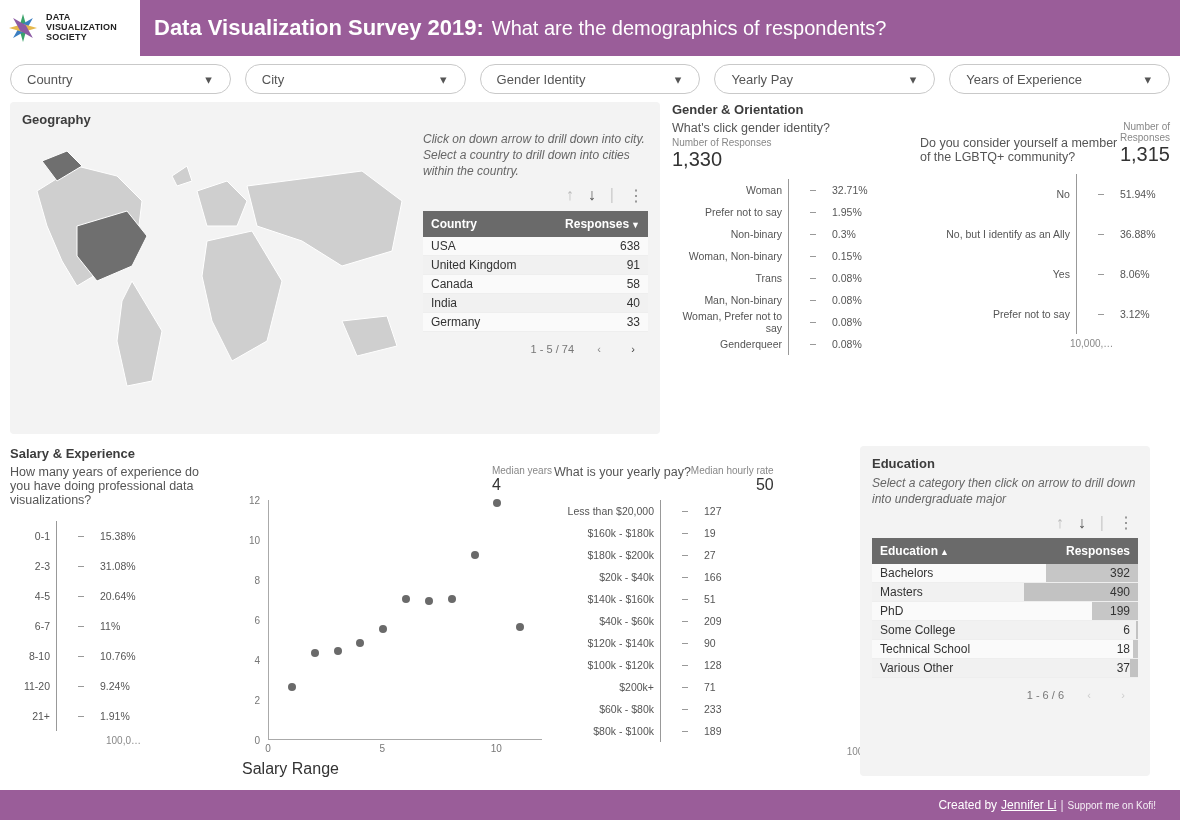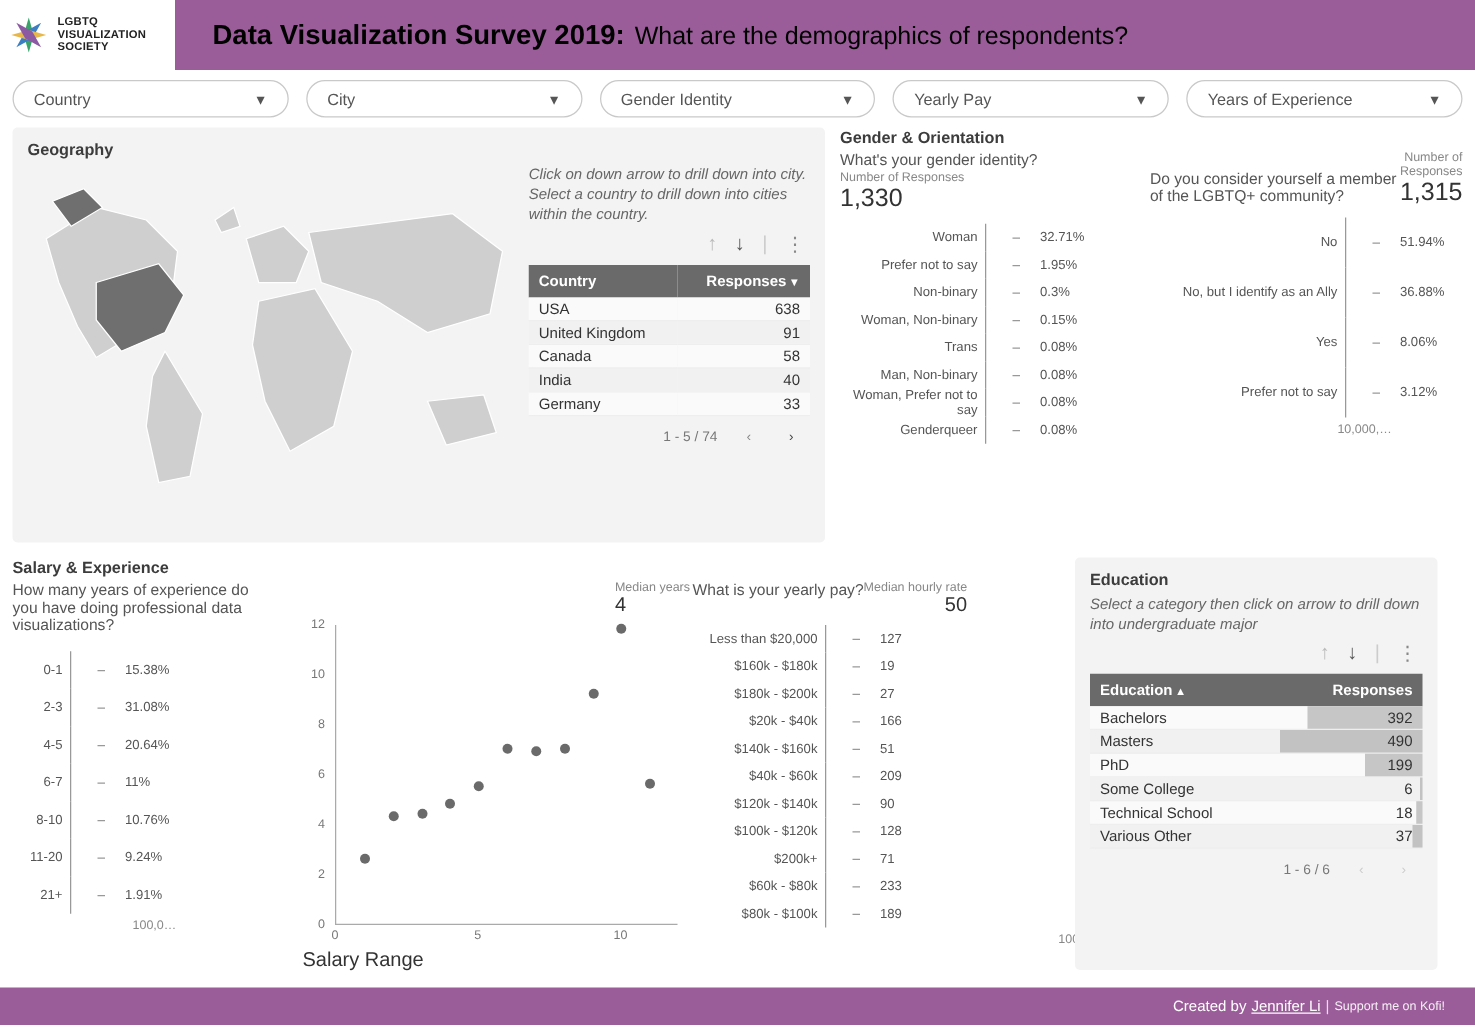--- a/index.html
+++ b/index.html
@@ -3,21 +3,21 @@
 <meta charset="utf-8">
 <style>
   * { box-sizing: border-box; margin: 0; padding: 0; }
   body { font-family: Arial, Helvetica, sans-serif; background: #fff; color: #333; width:1180px; }
   
   .topbar { display:flex; align-items:center; height:56px; background:#9a5d99;  }
   .logo-box { background:#fff; height:56px; width:140px; display:flex; align-items:center; padding:4px 6px; gap:6px;}
   .logo-star { width:34px; height:34px; position:relative; }
   .logo-star svg { width:34px; height:34px; }
   .logo-text { font-size:9px; font-weight:700; line-height:1.1; color:#222; letter-spacing:.2px;}
-  .title { color:#000000; font-size:22px; padding-left:30px; display:flex; gap:8px; align-items:baseline;}
+  .title { color:#ffffff; font-size:22px; padding-left:14px; display:flex; gap:8px; align-items:baseline;}
   .title-main { font-weight:600; }
   .title-sub { font-weight:300; font-size:20px; }
   
   .filters { display:flex; gap:14px; padding:8px 10px; }
   .filter { flex:1; height:30px; border:1px solid #c9c9c9; border-radius:16px; background:#fff; display:flex; align-items:center; justify-content:space-between; padding:0 18px 0 16px; font-size:13px; color:#555; cursor:pointer;}
   
   .main { position:relative; padding:0 10px; }
   .card { background:#f3f3f3; border-radius:4px; padding:10px 12px; }
   .card-title { font-weight:700; font-size:13px; color:#3c3c3c; margin-bottom:4px;}
   .subq { font-size:12.5px; color:#555; margin-bottom:2px; }
@@ -92,21 +92,21 @@
       <svg viewBox="0 0 34 34">
           <g transform="translate(17,17)">
         <polygon points="0,-14 4,0 0,14 -4,0" fill="#3aa36a"></polygon>
         <polygon points="0,-14 4,0 0,14 -4,0" fill="#3b7ec1" transform="rotate(45)"></polygon>
         <polygon points="0,-14 4,0 0,14 -4,0" fill="#e6b84c" transform="rotate(90)"></polygon>
         <polygon points="0,-14 4,0 0,14 -4,0" fill="#8c5aa3" transform="rotate(135)"></polygon>
       </g>
         </svg>
     </span>
     <div class="logo-text">
-      <div>LGBTQ</div>
+      <div>DATA</div>
         <div>VISUALIZATION</div>
         <div>SOCIETY</div>
     </div>
   </div>
   <div class="title">
     <span class="title-main">Data Visualization Survey 2019:</span>
     <span class="title-sub">What are the demographics of respondents?</span>
   </div>
 </div>
 
@@ -200,21 +200,21 @@
       </div>
     </div>
   </div>
 
   <div class="gender-box">
     <div class="card-title">Gender &amp; Orientation</div>
     <div class="gender-row">
       <div class="gcol">
         <div class="ghead">
           <div>
-            <div class="subq">What's your gender identity?</div>
+            <div class="subq">What's click gender identity?</div>
             <div class="mini-label">Number of Responses</div>
             <div class="bignum">1,330</div>
           </div>
         </div>
         <div class="bar-list" id="gender-q1-list">
             <div class="bar-row">
               <span class="bar-lab ">Woman</span>
       <span class="bar-seg ">
                 <span class="tick"></span>
               </span>

